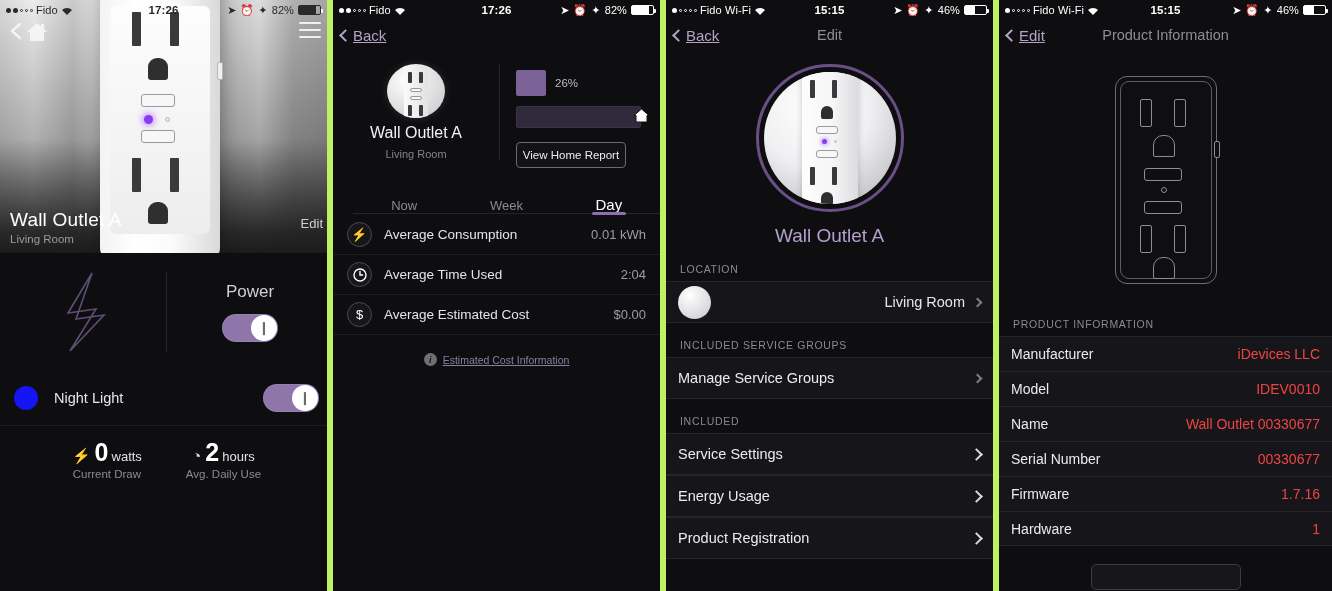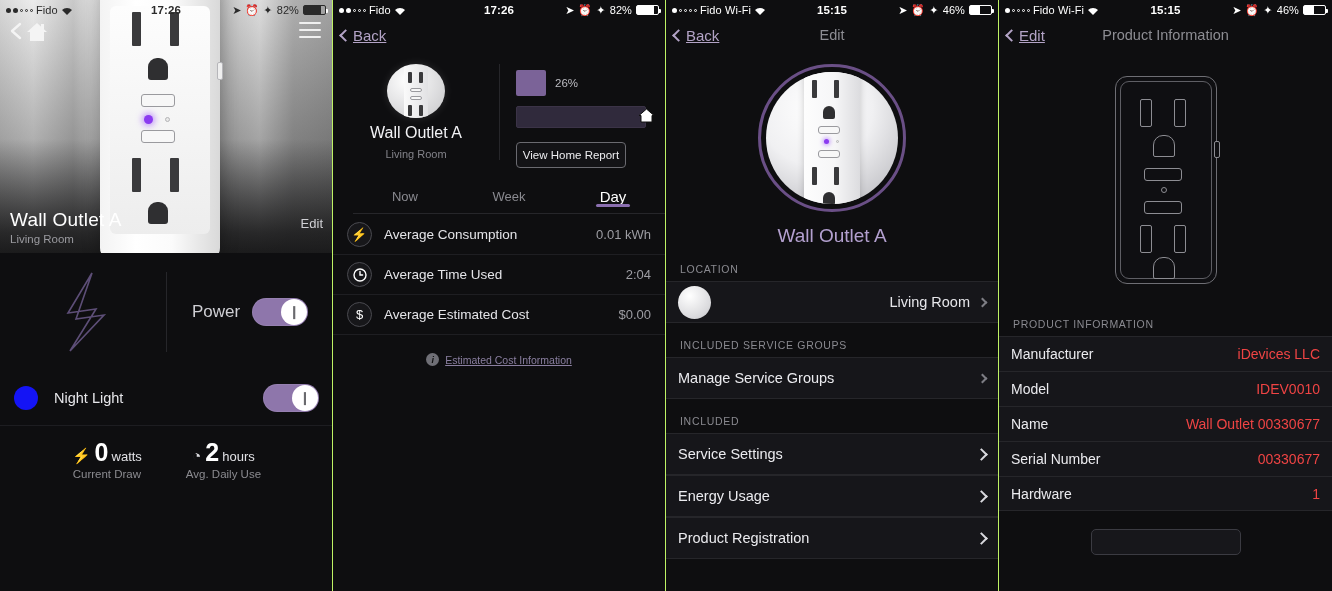--- a/index.html
+++ b/index.html
@@ -9,21 +9,21 @@
     background: #000;
     font-family: "Liberation Sans", sans-serif;
     overflow: hidden;
   }
   .strip { display: flex; width: 1332px; height: 591px; }
   .panel {
     width: 333px; height: 591px;
     position: relative;
     background: #0e0e10;
     overflow: hidden;
-    border-right: 1px solid #bef264;
+    border-right: 6px solid #bef264;
   }
   .panel:last-child { border-right: none; }
 
   
   .statusbar {
     height: 20px; display: flex; align-items: center;
     padding: 0 6px; position: relative; z-index: 30;
     font-size: 11px; color: #fff; letter-spacing: .1px;
   }
   .sb-left { display: flex; align-items: center; gap: 3px; }
@@ -130,21 +130,21 @@
   }
   .menu-ico i { display: block; height: 2px; background: #f0f0f0; margin-bottom: 5px;
                 border-radius: 1px; }
 
   .power-row {
     position: absolute; top: 253px; left: 0; width: 333px; height: 117px;
     display: flex; align-items: center;
   }
   .bolt-cell { width: 166px; display: flex; align-items: center; justify-content: center; }
   .divider-v { width: 1px; height: 80px; background: #26262a; }
-  .power-cell { flex: 1; display: flex; 
+  .power-cell { flex: 1; display: flex; flex-direction: column;
                 align-items: center; justify-content: center; gap: 12px; }
   .power-label { font-size: 17px; color: #cfcfd4; }
   .toggle {
     width: 56px; height: 28px; border-radius: 14px;
     background: #8e76ab; position: relative; cursor: pointer;
     box-shadow: inset 0 0 0 1px rgba(255,255,255,.08);
   }
   .toggle .knob {
     position: absolute; right: 1px; top: 1px; width: 26px; height: 26px;
     border-radius: 50%; background: #fff;
@@ -208,21 +208,21 @@
   .home-bar { height: 22px; background: #302a3c; border-radius: 2px; width: 96%;
               border: 1px solid #3b3347; }
   .home-bar-ico { position: absolute; right: -4px; top: 2px; }
   .vhr-btn {
     margin-top: 14px; width: 110px; height: 26px;
     border: 1px solid #6a6a70; border-radius: 4px;
     display: flex; align-items: center; justify-content: center;
     font-size: 11.5px; color: #ededf0; cursor: pointer; background: #131316;
   }
   .seg {
-    display: flex; height: 34px; align-items: center;
+    display: flex; height: 34px; align-items: flex-end;
     border-bottom: 1px solid #26262a; position: relative; margin-top: 10px; margin-left: 20px;
   }
   .seg-item {
     flex: 1; display: flex; align-items: center; justify-content: center;
     font-size: 13px; color: #8a8a90; cursor: pointer; position: relative;
   }
   .seg-item.active { color: #fff; font-size: 15px; }
   .seg-item.active:after {
     content: ""; position: absolute; bottom: -2px; left: 50%;
     transform: translateX(-50%); width: 34px; height: 3px;
@@ -711,20 +711,24 @@
       </div>
       <div class="pi-row">
         <span class="pi-key">Name</span>
         <span class="pi-val">Wall Outlet 00330677</span>
       </div>
       <div class="pi-row">
         <span class="pi-key">Serial Number</span>
         <span class="pi-val">00330677</span>
       </div>
       <div class="pi-row">
+        <span class="pi-key">Firmware</span>
+        <span class="pi-val">1.7.16</span>
+      </div>
+      <div class="pi-row">
         <span class="pi-key">Hardware</span>
         <span class="pi-val">1</span>
       </div>
     </div>
     <div class="pi-btn-wrap">
       <div class="pi-btn"></div>
     </div>
   </div>
 
 </div>

